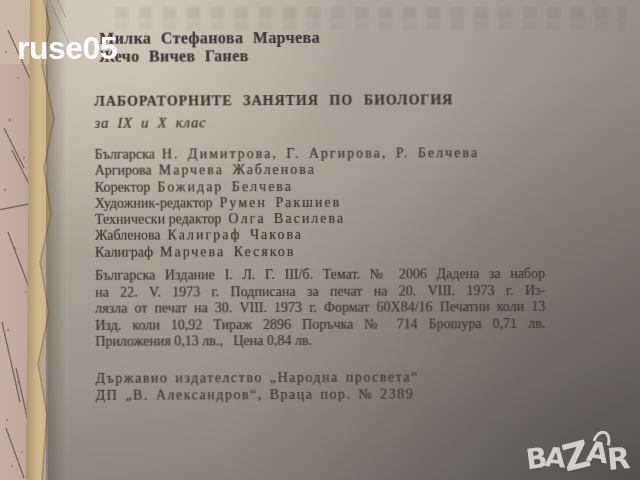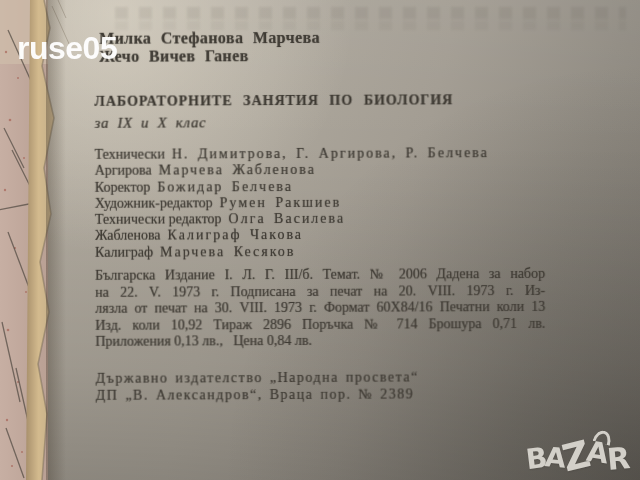--- a/index.html
+++ b/index.html
@@ -136,21 +136,21 @@
     <div class="authors">
       <div>Милка Стефанова Марчева</div>
       <div>Жечо Вичев Ганев</div>
     </div>
 
     <div class="title">ЛАБОРАТОРНИТЕ ЗАНЯТИЯ ПО БИОЛОГИЯ</div>
     <div class="subtitle">за IX и X клас</div>
 
     <div class="credits">
       <div class="credit-line">
-        <span class="role">Технически</span><span class="nm">Н. Димитрова, Г. Аргирова, Р. Белчева</span>
+        <span class="role">Българска</span><span class="nm">Н. Димитрова, Г. Аргирова, Р. Белчева</span>
       </div>
       <div class="credit-line">
         <span class="role">Аргирова</span><span class="nm">Марчева Жабленова</span>
       </div>
       <div class="credit-line">
         <span class="role">Коректор</span><span class="nm">Божидар Белчева</span>
       </div>
       <div class="credit-line">
         <span class="role">Художник-редактор</span><span class="nm">Румен Ракшиев</span>
       </div>

